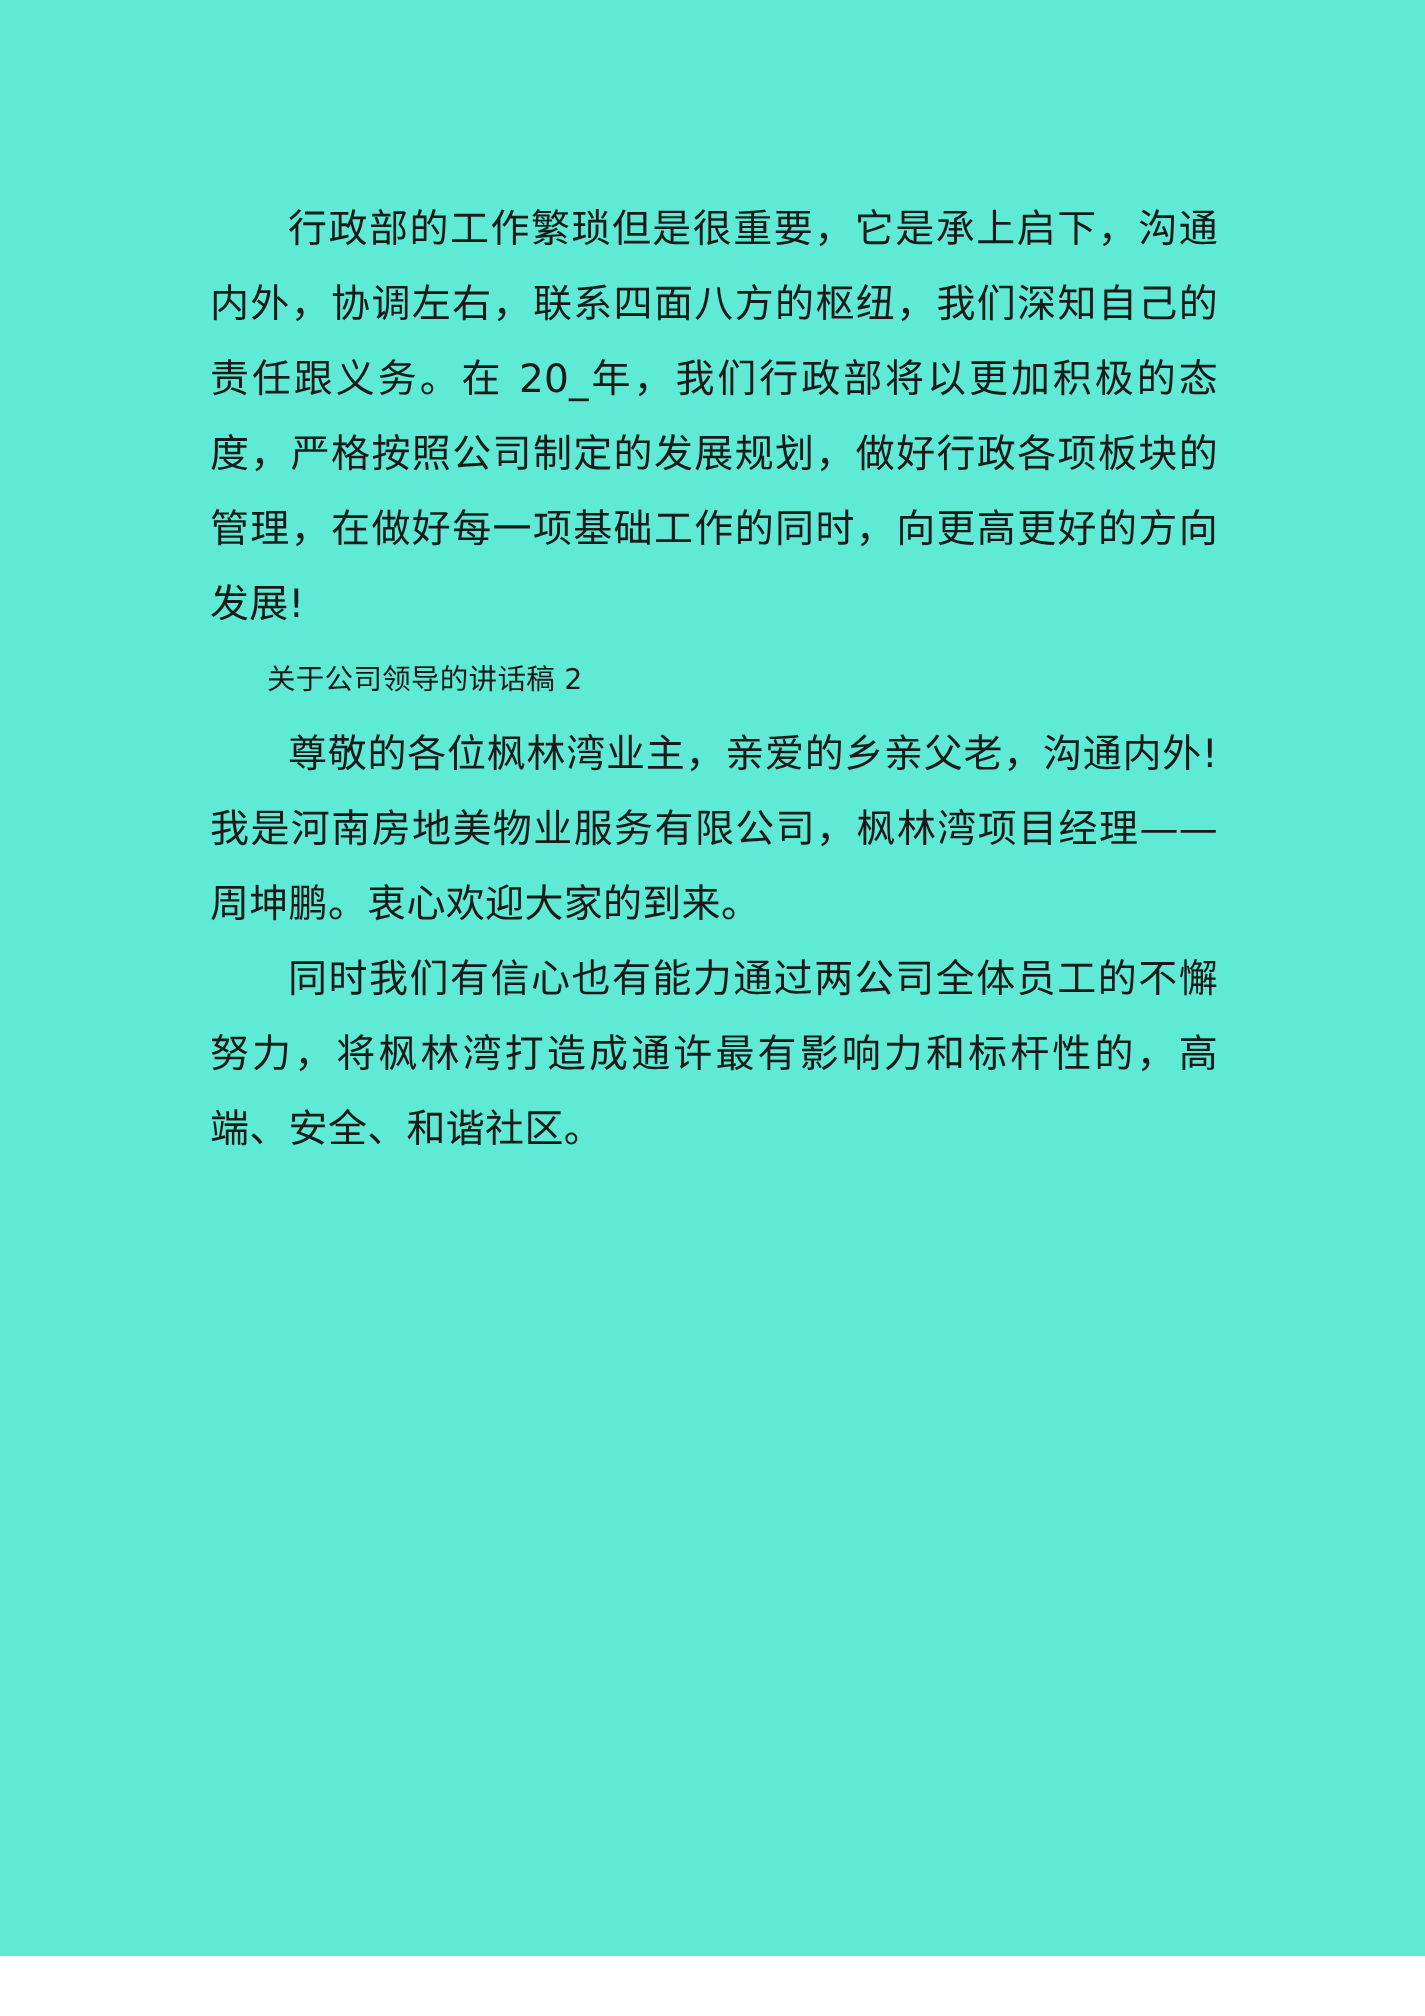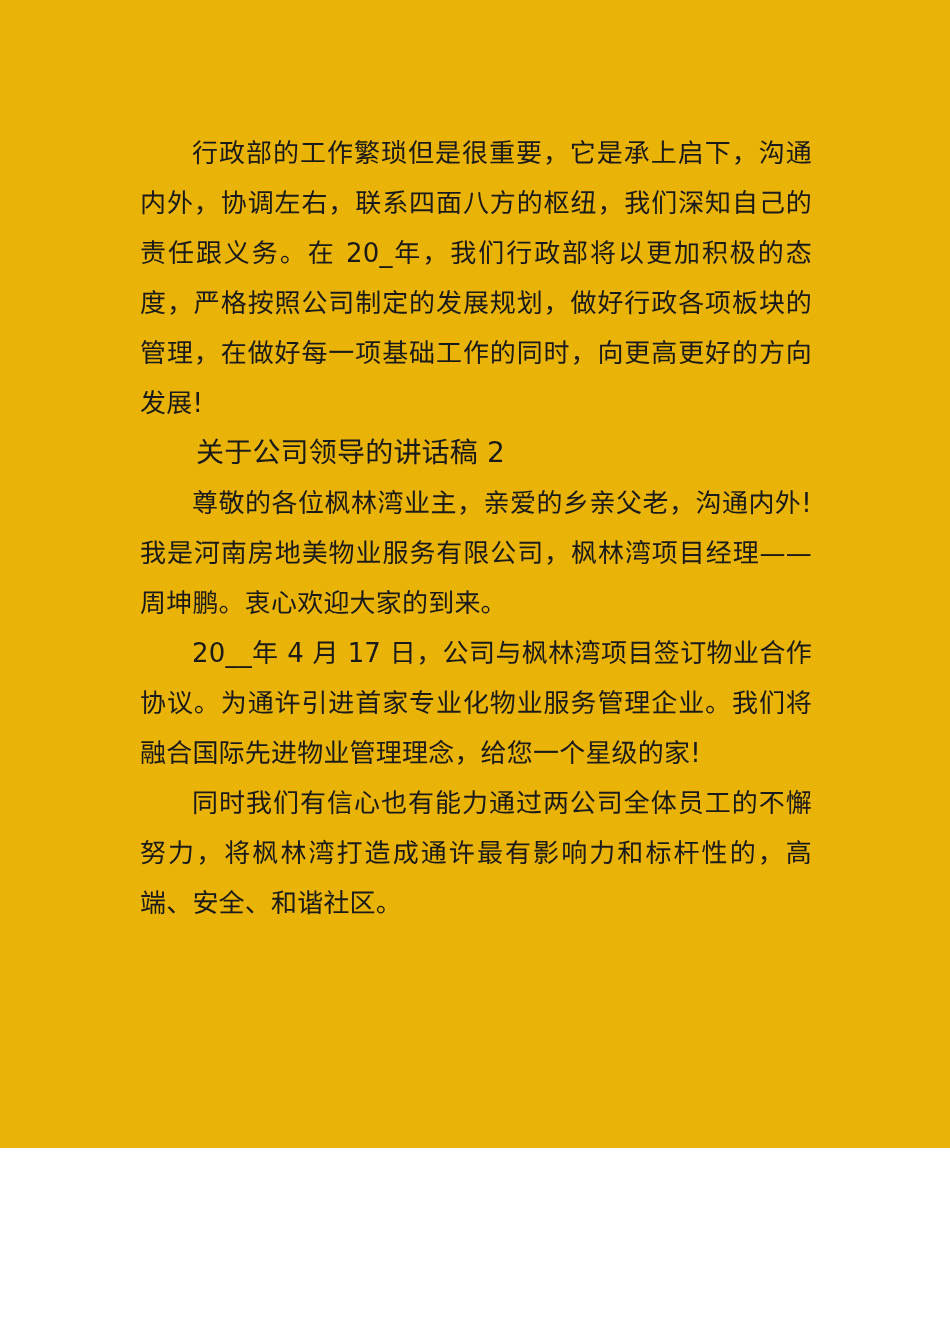--- a/index.html
+++ b/index.html
@@ -5,23 +5,23 @@
 <style>
   html, body {
     margin: 0;
     padding: 0;
     background: #ffffff;
   }
 
   .page {
     position: relative;
     width: 950px;
-    height: 1148px;
+    height: 1304px;
     margin: 0 auto;
-    background: #eab308;
+    background: #5eead4;
     overflow: hidden;
     box-sizing: border-box;
   }
 
   .doc-body {
     position: absolute;
     left: 140px;
     top: 128px;
     width: 672px;
     font-family: "DejaVu Sans", "Liberation Sans", sans-serif;
@@ -39,39 +39,38 @@
     text-indent: 2em;
     text-align: justify;
     text-justify: inter-ideograph;
     word-break: break-all;
     overflow-wrap: break-word;
   }
 
   .heading {
     margin: 0;
     padding: 0;
-    font-size: 28px;
+    font-size: 19px;
     font-weight: normal;
     line-height: 50px;
     text-indent: 2em;
     text-align: left;
   }
 </style>
 </head>
 <body>
 
 <div class="page">
   <div class="doc-body">
 
     <p class="para">行政部的工作繁琐但是很重要，它是承上启下，沟通内外，协调左右，联系四面八方的枢纽，我们深知自己的责任跟义务。在 20_年，我们行政部将以更加积极的态度，严格按照公司制定的发展规划，做好行政各项板块的管理，在做好每一项基础工作的同时，向更高更好的方向发展!</p>
 
 
     <h2 class="heading">关于公司领导的讲话稿 2</h2>
 
     <p class="para">尊敬的各位枫林湾业主，亲爱的乡亲父老，沟通内外!我是河南房地美物业服务有限公司，枫林湾项目经理——周坤鹏。衷心欢迎大家的到来。</p>
 
 
-    <p class="para">20__年 4 月 17 日，公司与枫林湾项目签订物业合作协议。为通许引进首家专业化物业服务管理企业。我们将融合国际先进物业管理理念，给您一个星级的家!</p>
 
     <p class="para">同时我们有信心也有能力通过两公司全体员工的不懈努力，将枫林湾打造成通许最有影响力和标杆性的，高端、安全、和谐社区。</p>
 
   </div>
 </div>
 
 </body></html>

